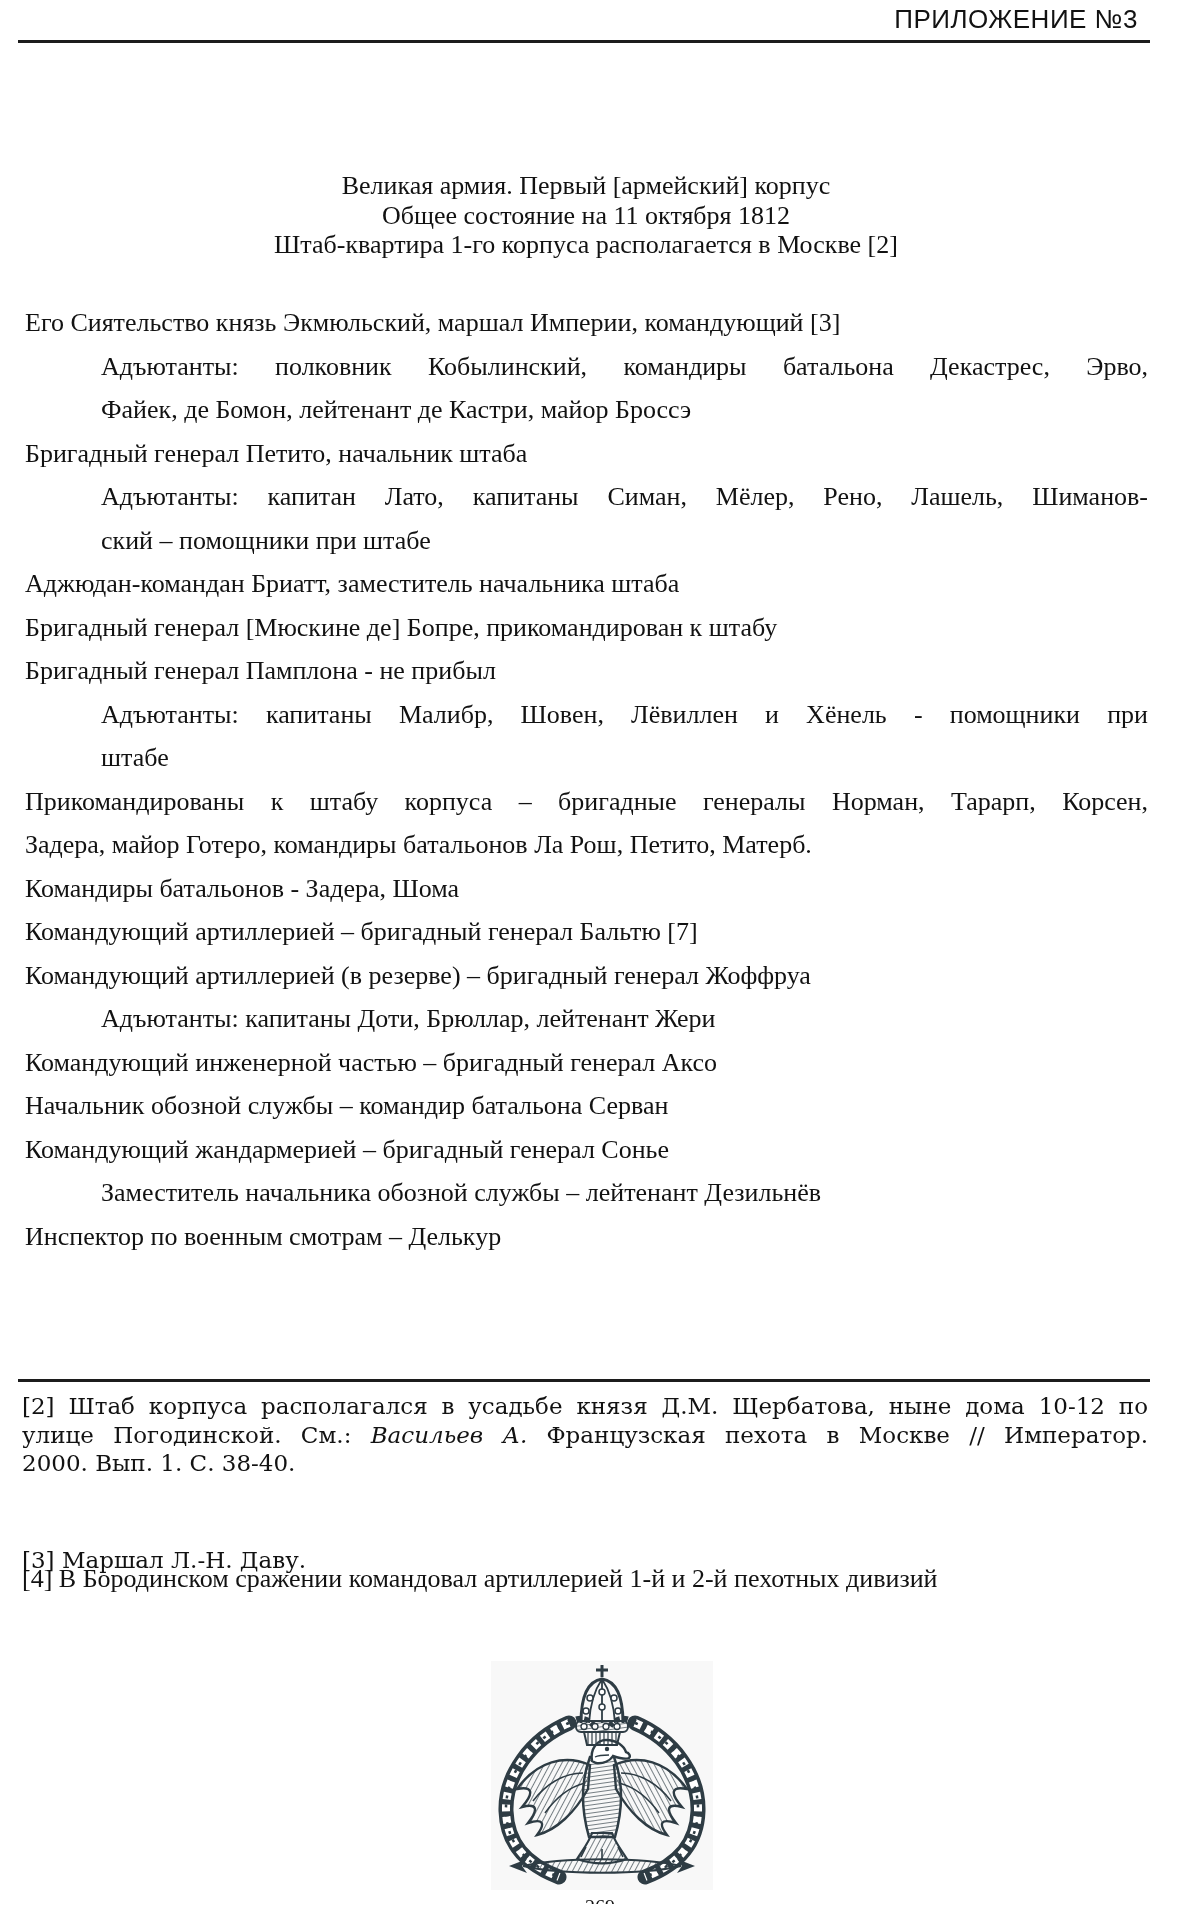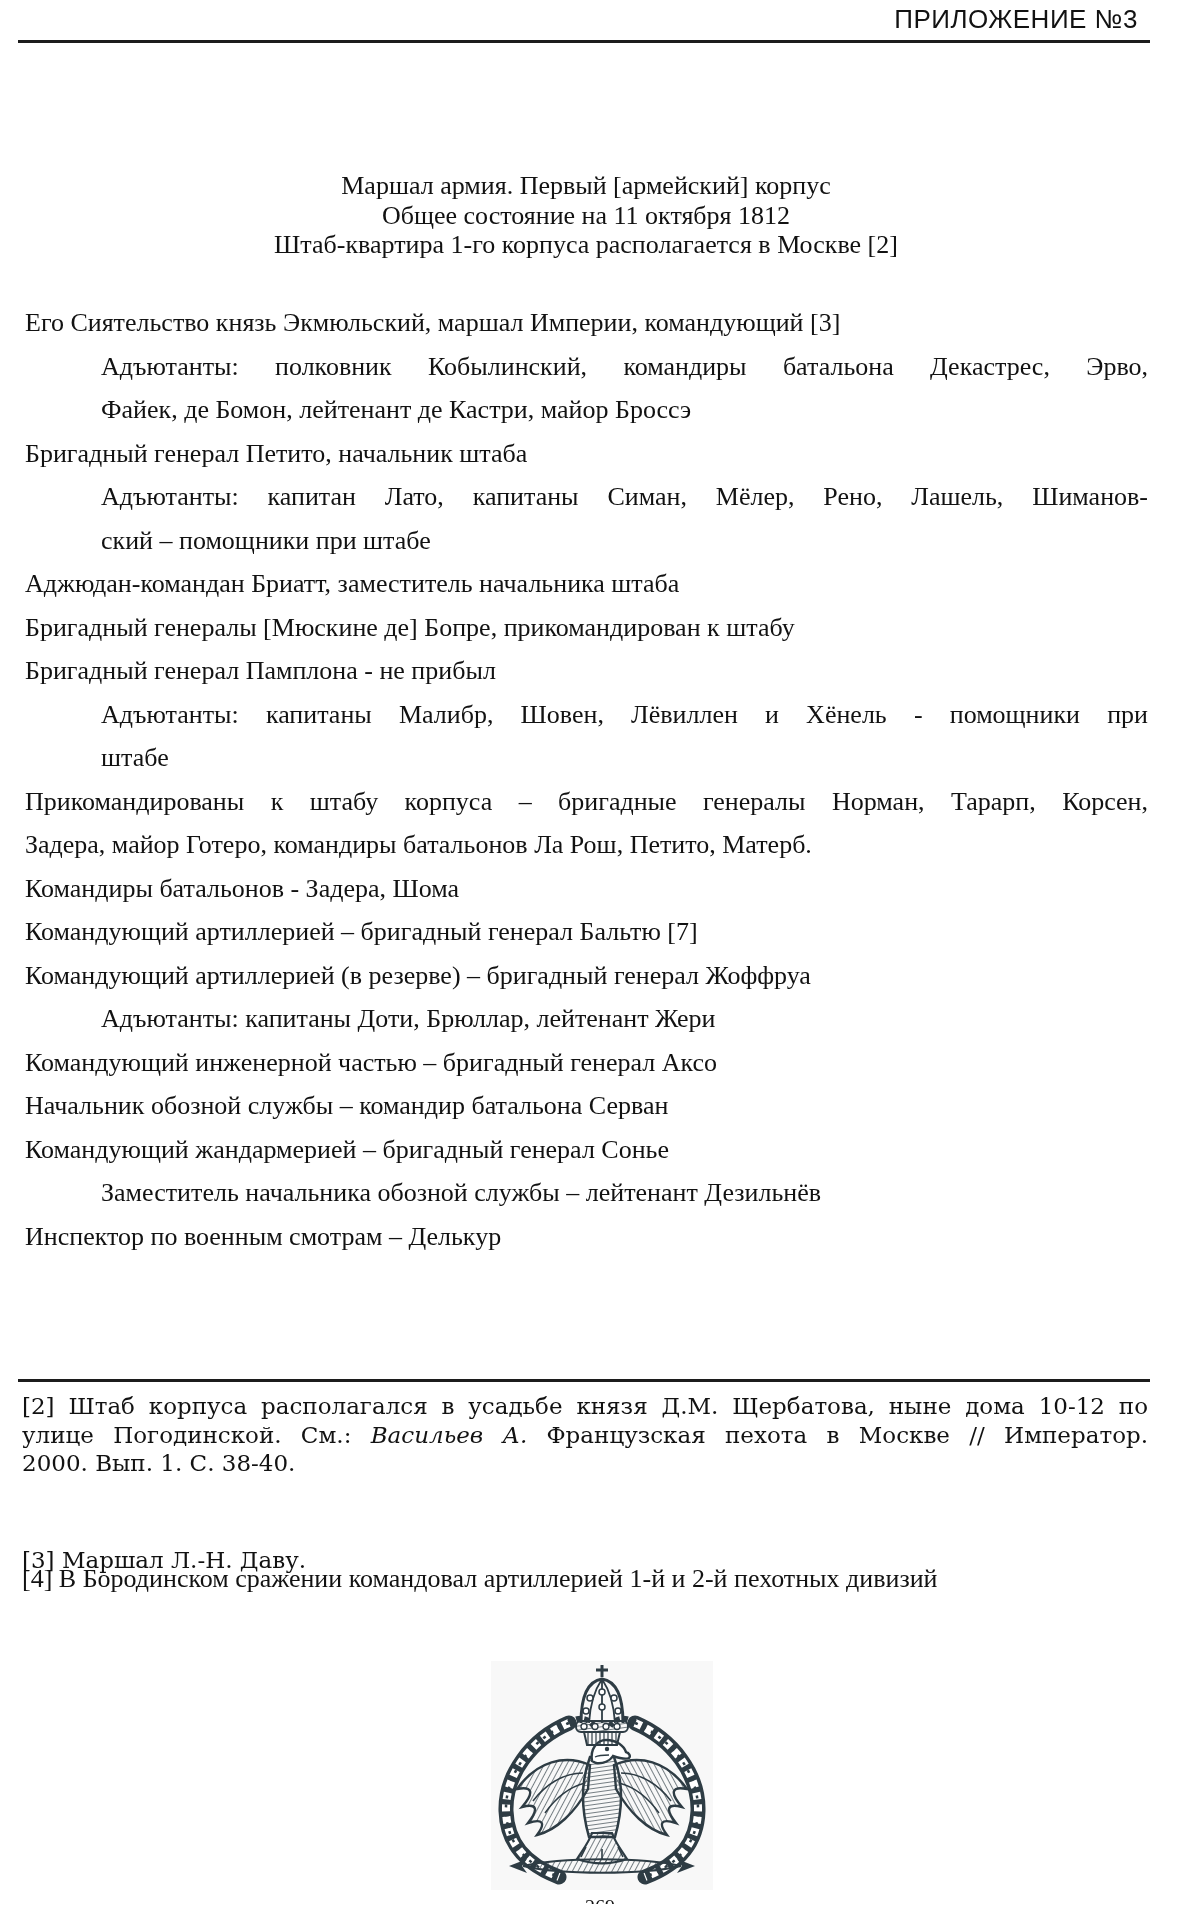--- a/index.html
+++ b/index.html
@@ -73,34 +73,34 @@
 </head>
 <body>
 
 <div class="page">
 
   <div class="appendix-label">ПРИЛОЖЕНИЕ №3</div>
   <div class="rule rule-top"></div>
 
 
   <div class="subtitle">
-      <div class="line"><span>Маршал армия. Первый [армейский] корпус</span></div>
+      <div class="line"><span>Великая армия. Первый [армейский] корпус</span></div>
       <div class="line"><span>Общее состояние на 11 октября 1812</span></div>
       <div class="line"><span>Штаб-квартира 1-го корпуса располагается в Москве [2]</span></div>
     </div>
 
   <div class="body-block">
       <div class="line"><span>Его Сиятельство князь Экмюльский, маршал Империи, командующий [3]</span></div>
       <div class="line indent stretch"><span>Адъютанты: полковник Кобылинский, командиры батальона Декастрес, Эрво,</span></div>
       <div class="line indent"><span>Файек, де Бомон, лейтенант де Кастри, майор Броссэ</span></div>
       <div class="line"><span>Бригадный генерал Петито, начальник штаба</span></div>
       <div class="line indent stretch"><span>Адъютанты: капитан Лато, капитаны Симан, Мёлер, Рено, Лашель, Шиманов-</span></div>
       <div class="line indent"><span>ский –  помощники при штабе</span></div>
       <div class="line"><span>Аджюдан-командан Бриатт, заместитель начальника штаба</span></div>
-      <div class="line"><span>Бригадный генералы [Мюскине де] Бопре, прикомандирован к штабу</span></div>
+      <div class="line"><span>Бригадный генерал [Мюскине де] Бопре, прикомандирован к штабу</span></div>
       <div class="line"><span>Бригадный генерал Памплона - не прибыл</span></div>
       <div class="line indent stretch"><span>Адъютанты: капитаны Малибр, Шовен, Лёвиллен и Хёнель - помощники при</span></div>
       <div class="line indent"><span>штабе</span></div>
       <div class="line stretch"><span>Прикомандированы к штабу корпуса – бригадные генералы Норман, Тарарп, Корсен,</span></div>
       <div class="line"><span>Задера, майор Готеро, командиры батальонов Ла Рош, Петито, Матерб.</span></div>
       <div class="line"><span>Командиры батальонов - Задера, Шома</span></div>
       <div class="line"><span>Командующий артиллерией – бригадный генерал Бальтю [7]</span></div>
       <div class="line"><span>Командующий артиллерией (в резерве) – бригадный генерал Жоффруа</span></div>
       <div class="line indent"><span>Адъютанты: капитаны Доти, Брюллар, лейтенант Жери</span></div>
       <div class="line"><span>Командующий инженерной частью – бригадный генерал Аксо</span></div>

